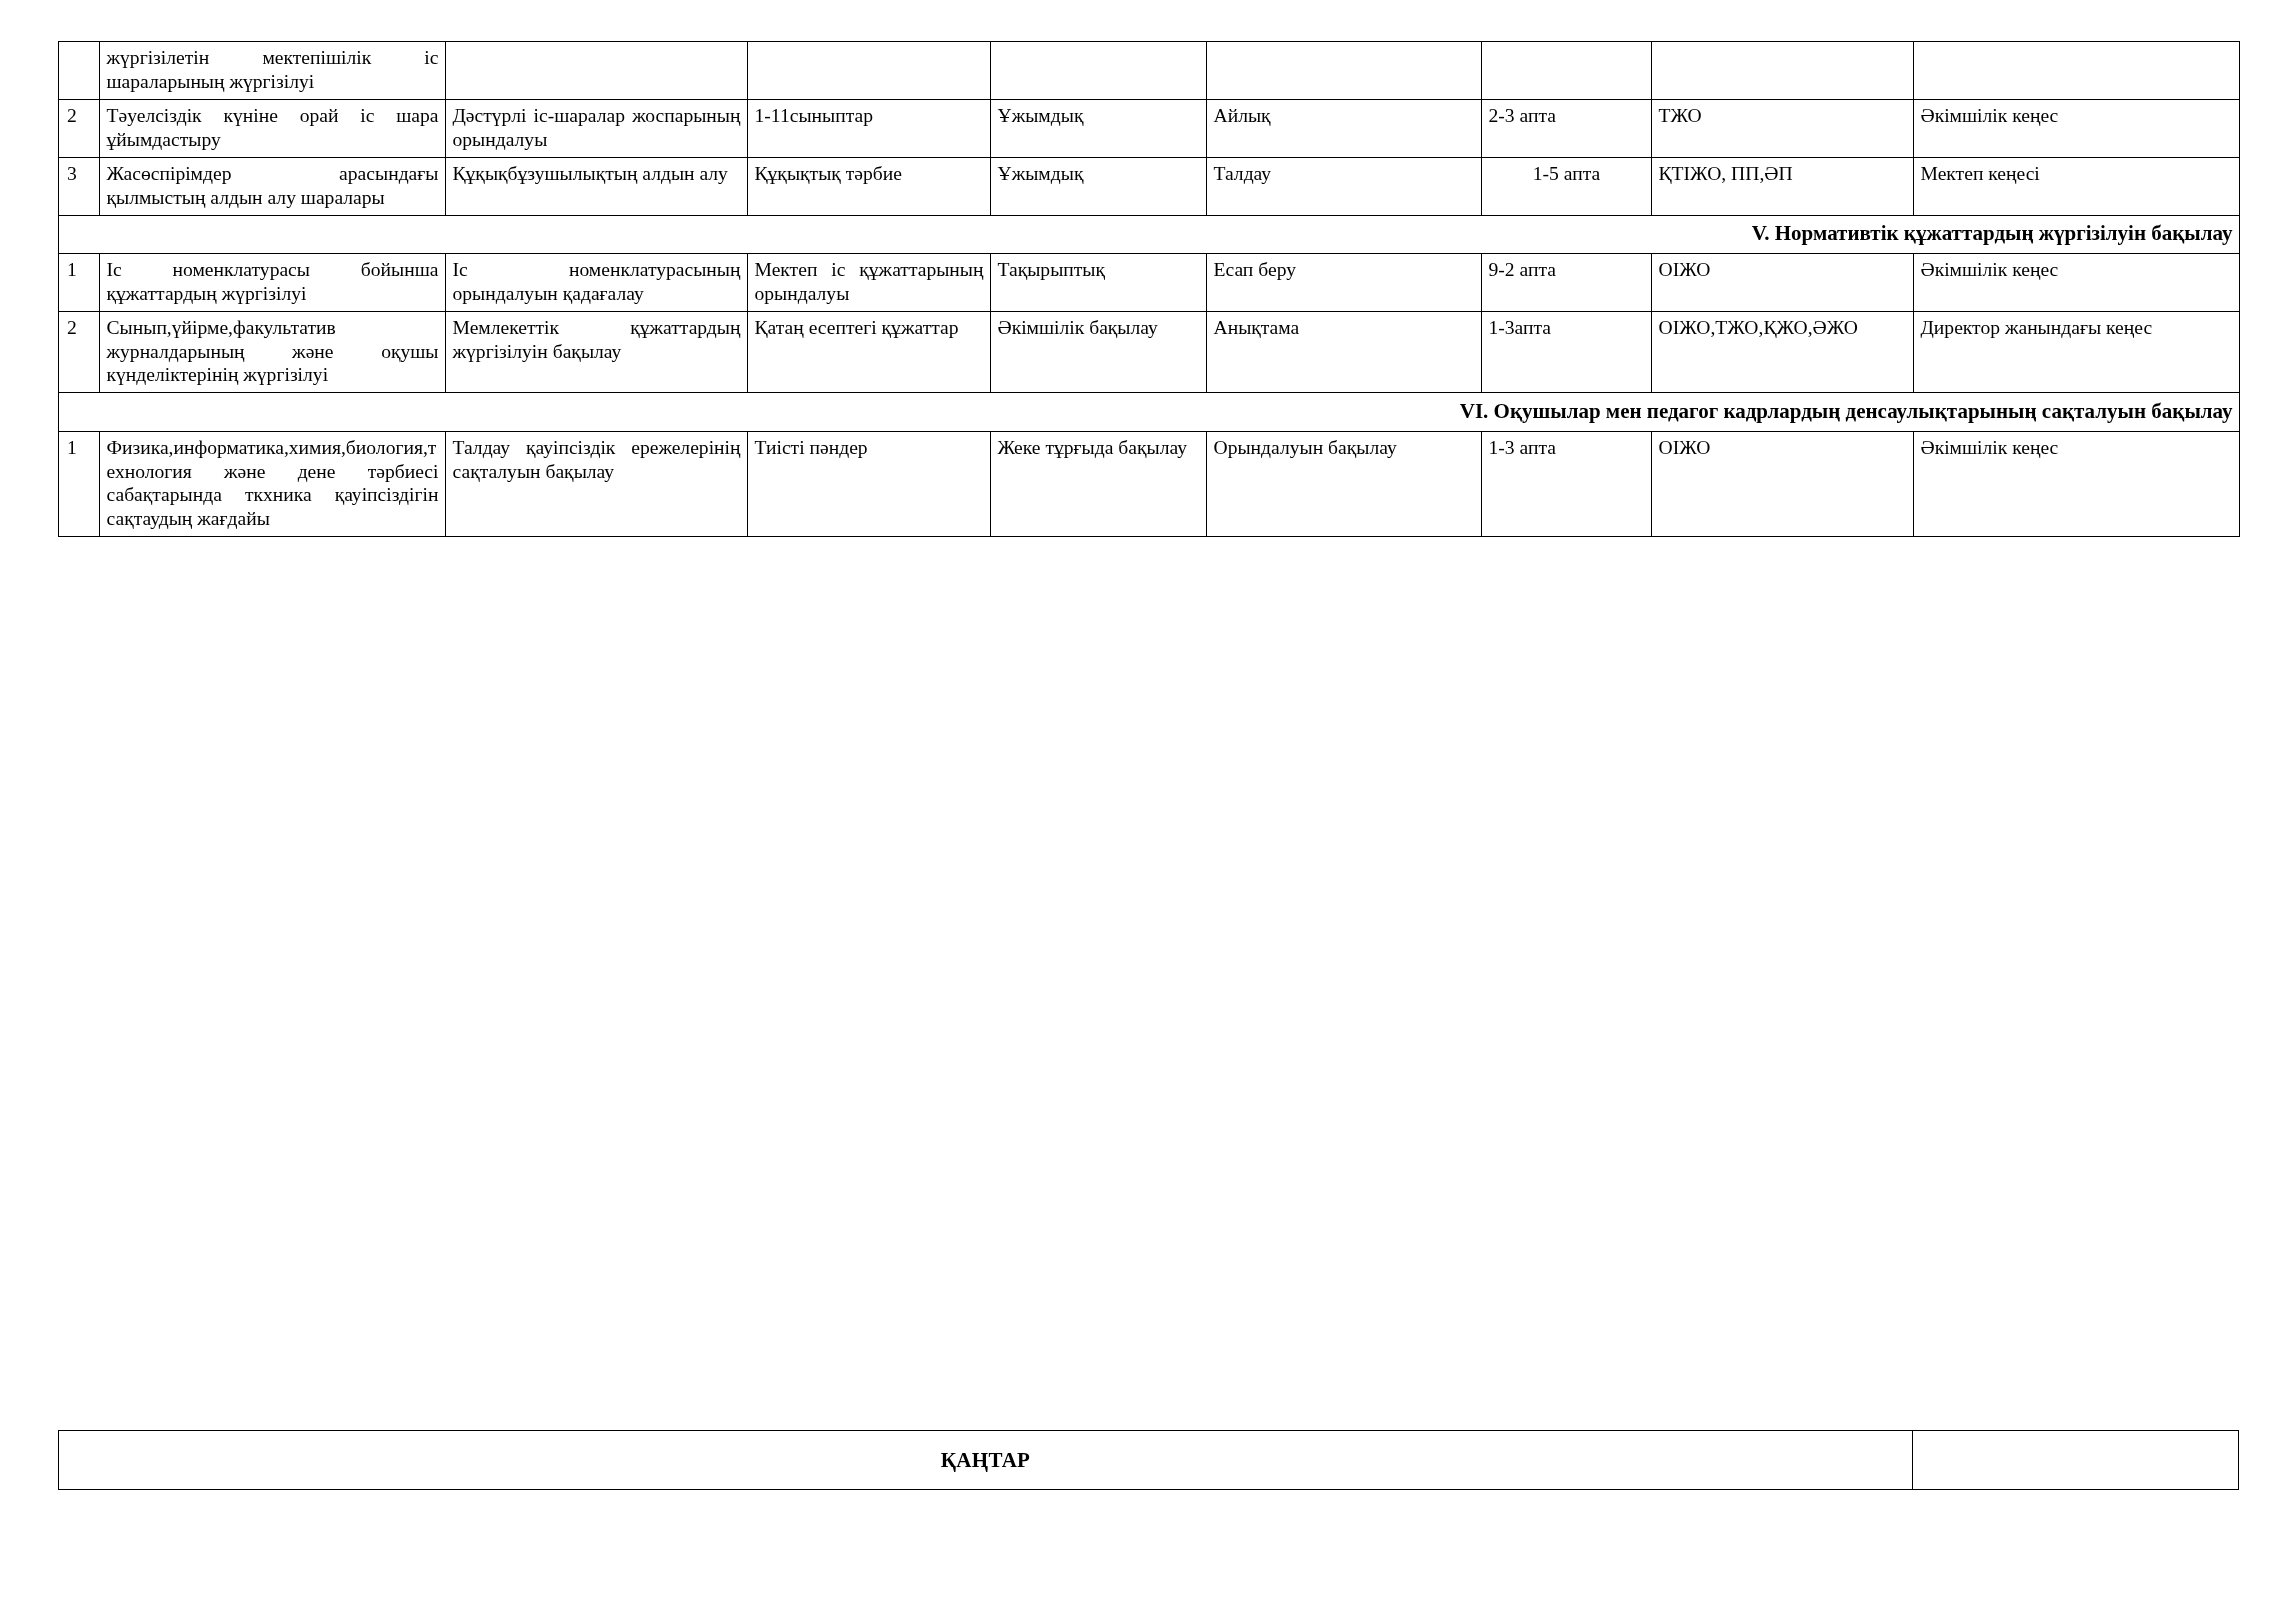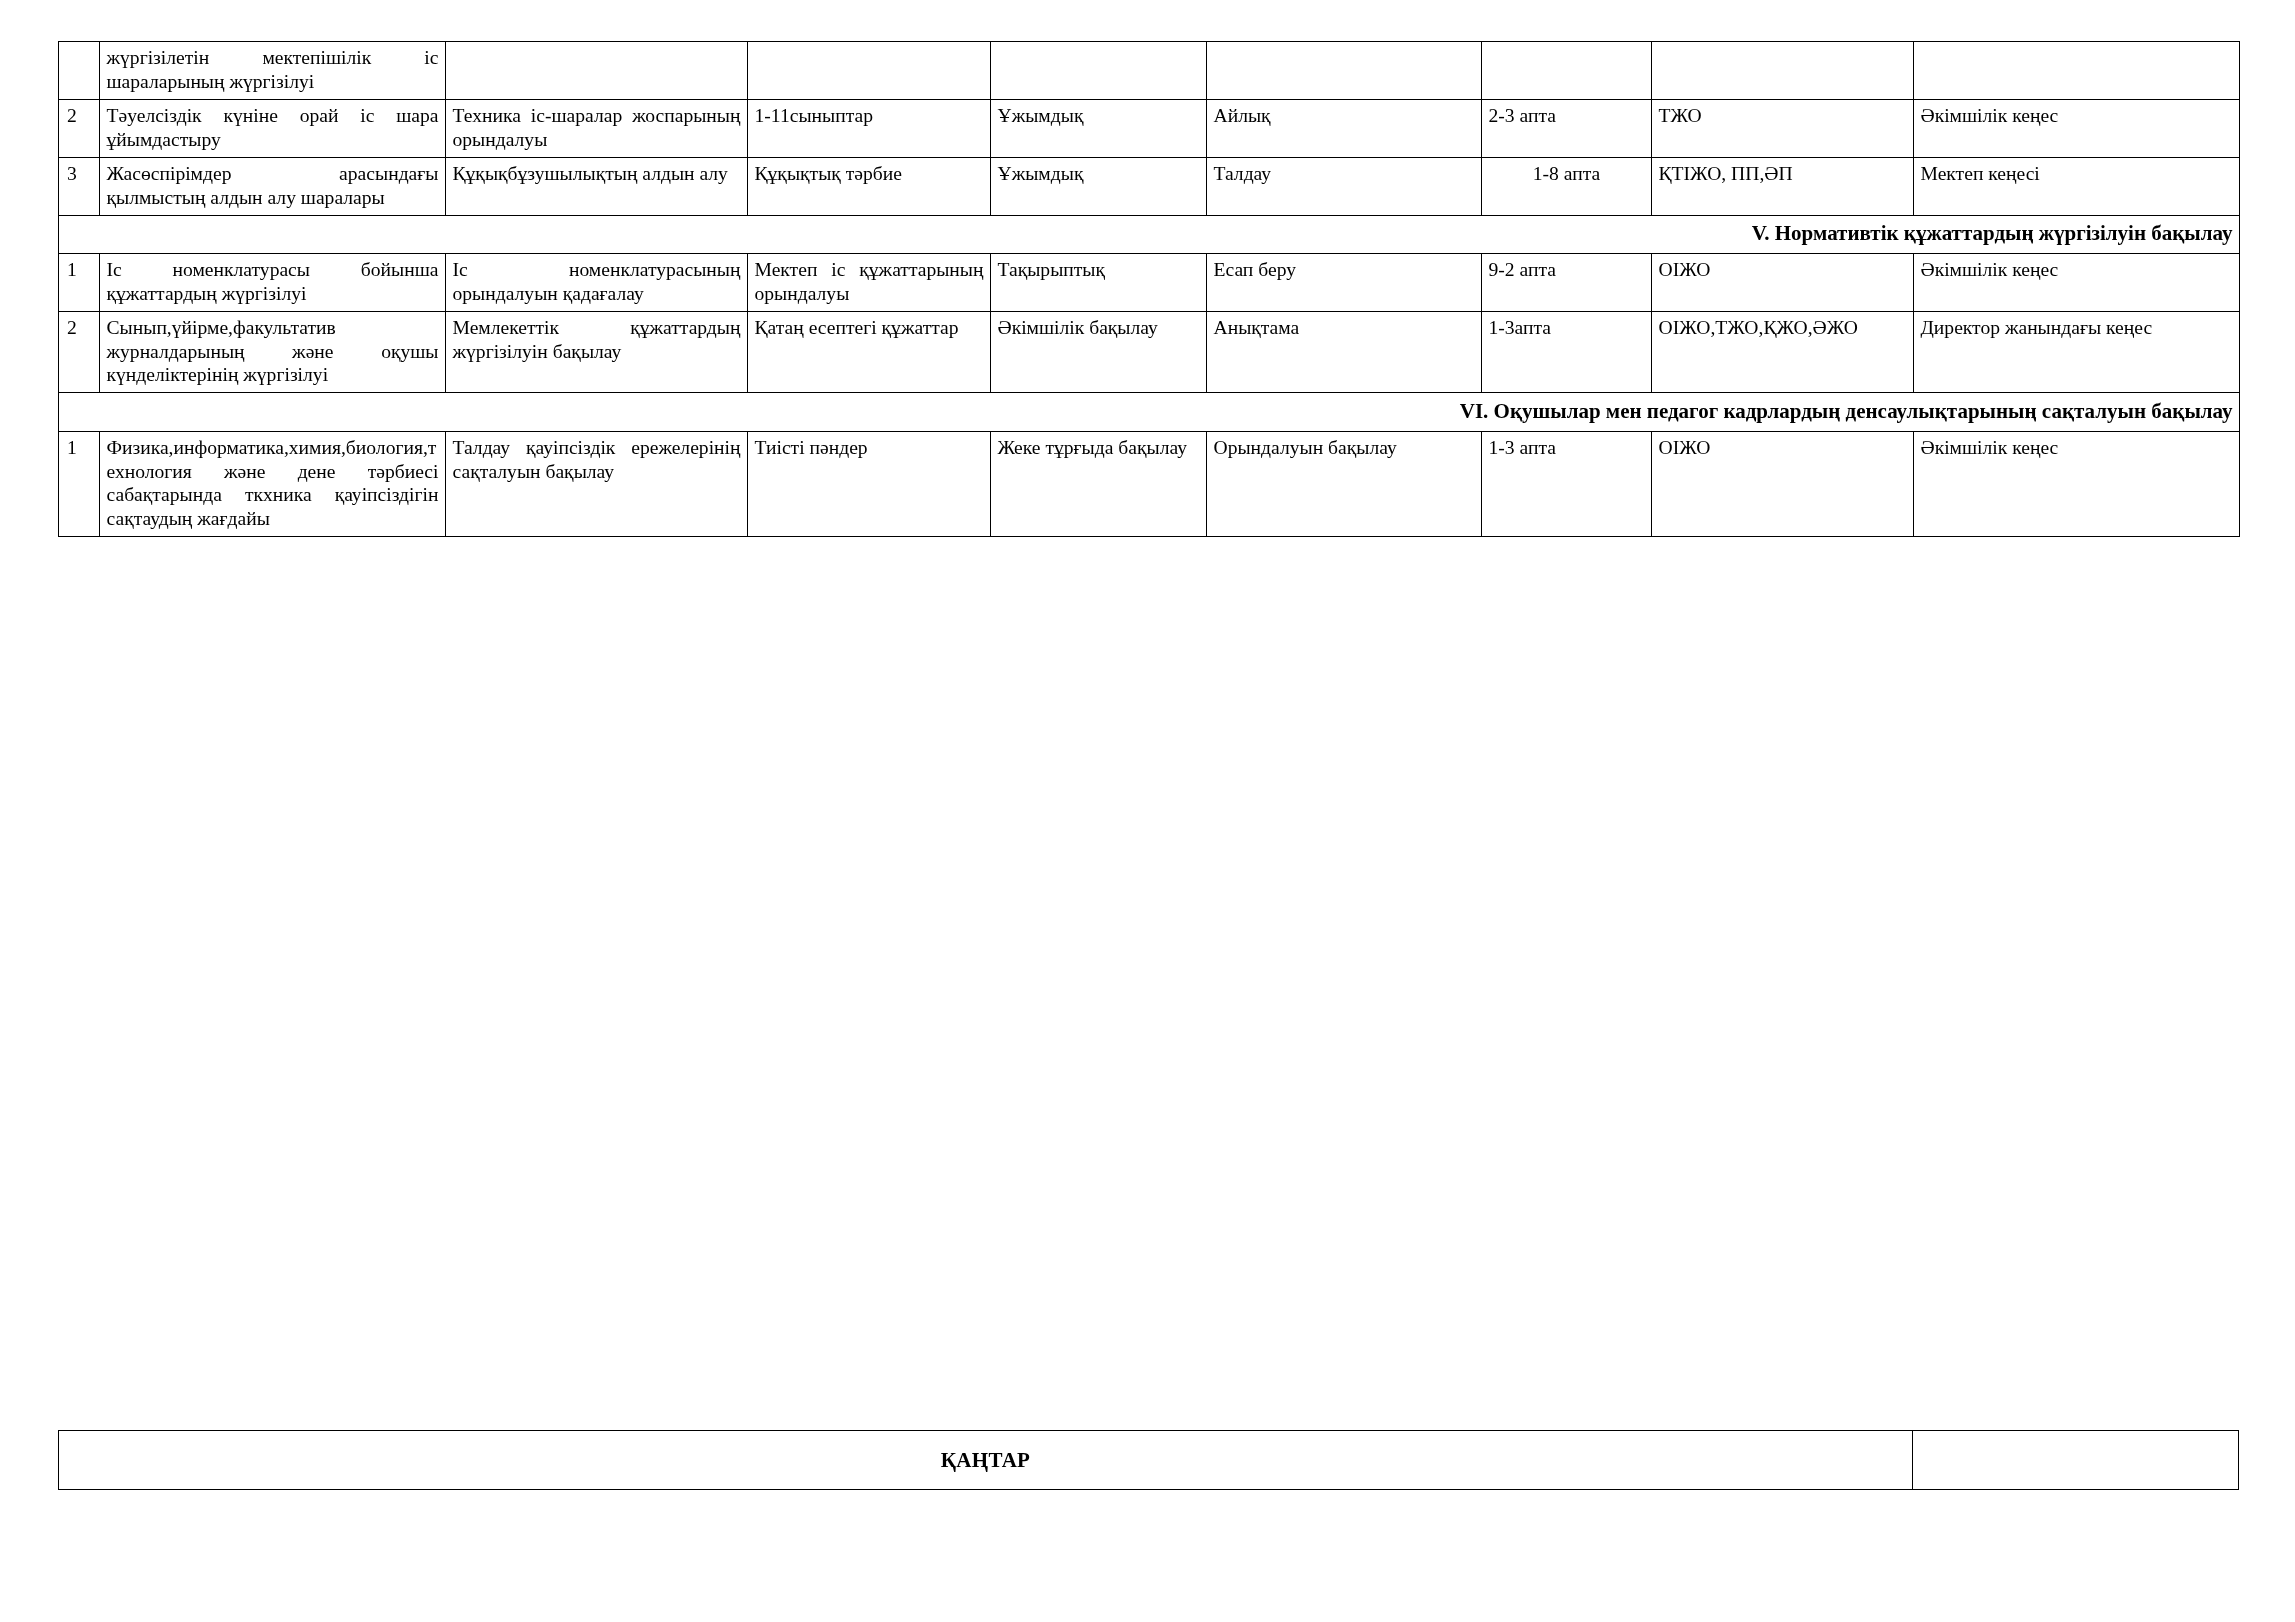--- a/index.html
+++ b/index.html
@@ -113,37 +113,37 @@
         <td></td>
         <td></td>
         <td class="center"></td>
         <td></td>
         <td></td>
       </tr>
 
       <tr>
         <td class="num">2</td>
         <td>Тәуелсіздік күніне орай іс шара ұйымдастыру</td>
-        <td>Техника іс-шаралар жоспарының орындалуы</td>
+        <td>Дәстүрлі іс-шаралар жоспарының орындалуы</td>
         <td>1-11сыныптар</td>
         <td>Ұжымдық</td>
         <td>Айлық</td>
         <td>2-3 апта</td>
         <td>ТЖО</td>
         <td>Әкімшілік кеңес</td>
       </tr>
 
       <tr>
         <td class="num">3</td>
         <td>Жасөспірімдер арасындағы қылмыстың алдын алу шаралары</td>
         <td>Құқықбұзушылықтың алдын алу</td>
         <td>Құқықтық тәрбие</td>
         <td>Ұжымдық</td>
         <td>Талдау</td>
-        <td class="center">1-8 апта</td>
+        <td class="center">1-5 апта</td>
         <td>ҚТІЖО, ПП,ӘП</td>
         <td>Мектеп кеңесі</td>
       </tr>
 
       <tr class="section-row">
         <td colspan="9">V. Нормативтік құжаттардың жүргізілуін бақылау</td>
       </tr>
 
       <tr>
         <td class="num">1</td>

